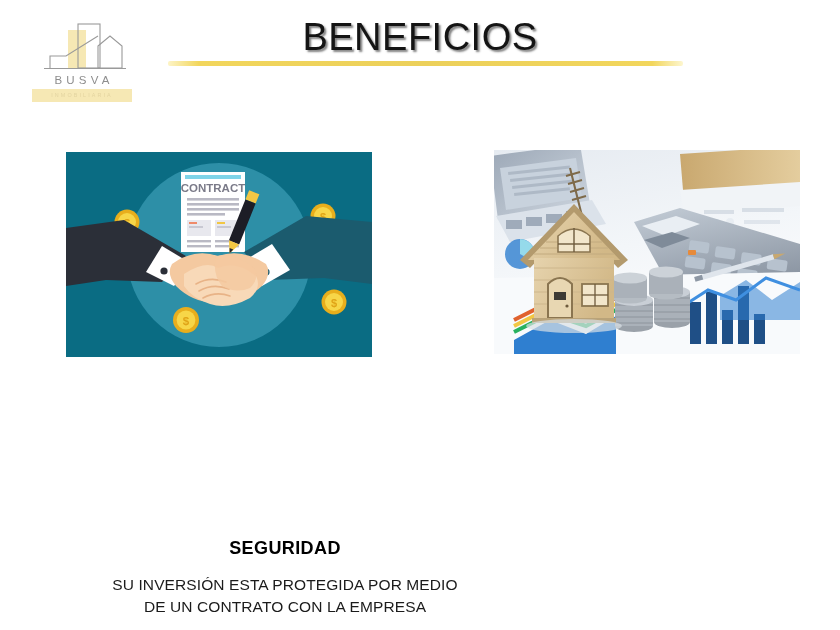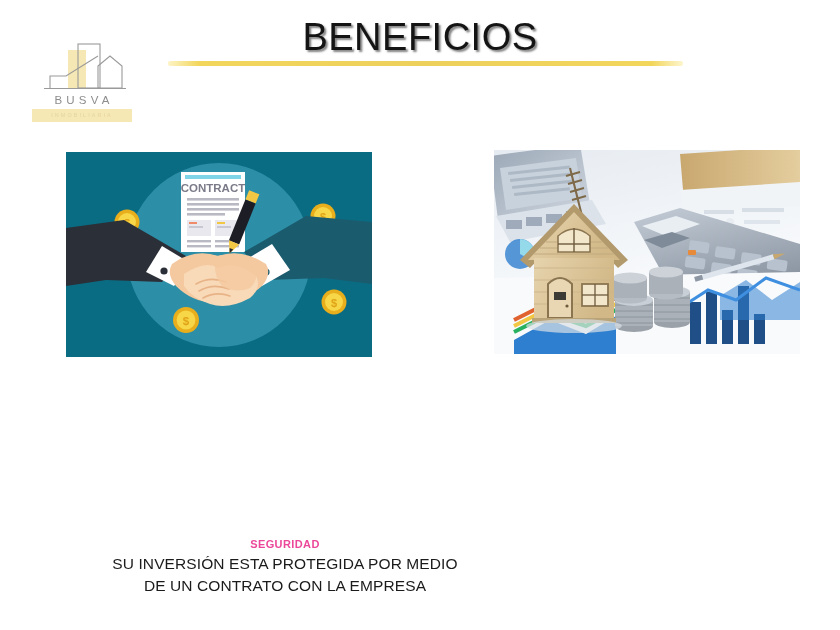--- a/index.html
+++ b/index.html
@@ -20,21 +20,21 @@
   .header {
     position: absolute;
     top: 0; left: 0;
     width: 840px;
     height: 120px;
   }
 
   .logo {
     position: absolute;
     left: 28px;
-    top: 42px;
+    top: 22px;
     width: 108px;
     height: 82px;
   }
   .logo-mark {
     position: absolute;
     left: 12px;
     top: 0;
     width: 86px;
     height: 52px;
   }
@@ -105,25 +105,25 @@
   .thumb svg { display: block; }
 
   .caption {
     position: absolute;
     width: 360px;
     text-align: center;
   }
   .caption-left  { left: 39px;  top: 386px; }
 
   .cap-head {
-    font-size: 11px;
+    font-size: 18px;
     font-weight: bold;
     letter-spacing: 0.4px;
-    color: #ec4899;
-    margin-bottom: 3px;
+    color: #000000;
+    margin-bottom: 15px;
   }
   .cap-body {
     font-size: 15.5px;
     font-weight: 400;
     line-height: 1.42;
     letter-spacing: 0.1px;
     color: #1b1b1b;
   }
 </style>
 </head>

